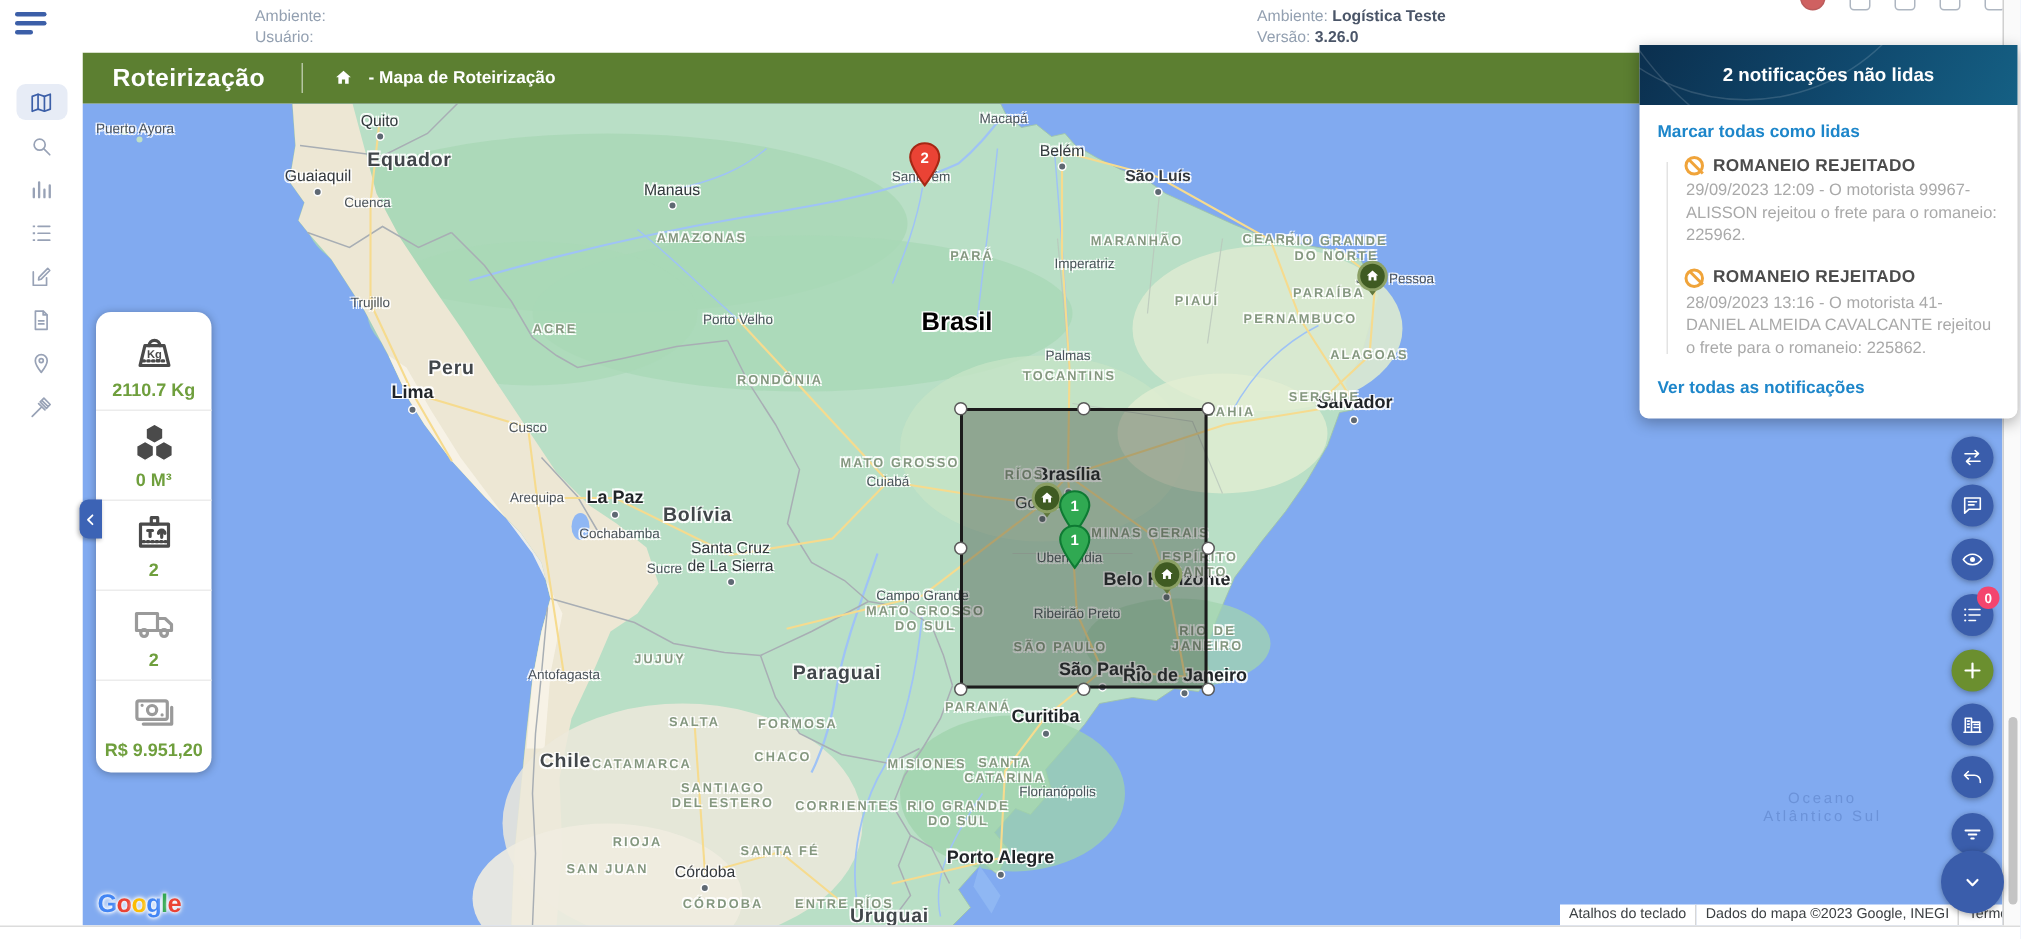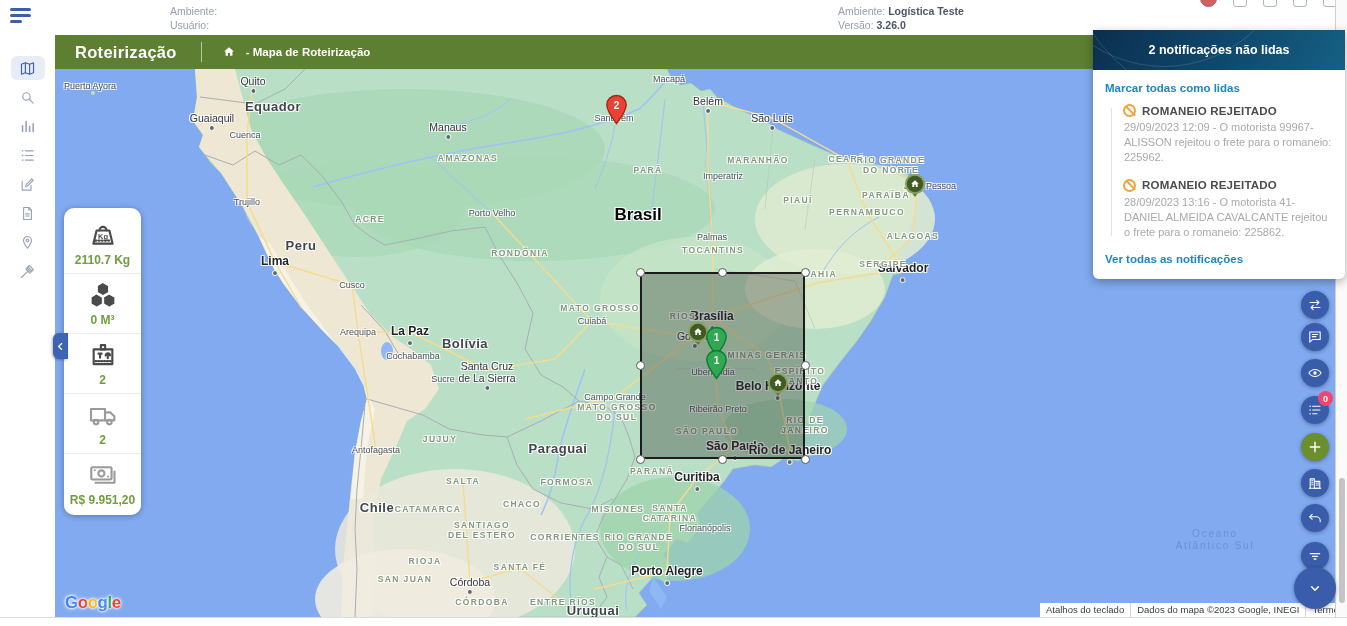--- a/index.html
+++ b/index.html
@@ -295,21 +295,21 @@
         <div class="lbl country" style="left: 503px; top: 380px;">Paraguai</div>
         <div class="lbl country" style="left: 322px; top: 439px;">Chile</div>
         <div class="lbl country" style="left: 538px; top: 542px;">Uruguai</div>
         <div class="lbl city" style="left: 198px; top: 12px;">Quito</div>
         <div class="lbl city" style="left: 157px; top: 49px;">Guaiaquil</div>
         <div class="lbl city-sm" style="left: 190px; top: 66px;">Cuenca</div>
         <div class="lbl city-sm" style="left: 35px; top: 17px;">Puerto Ayora</div>
         <div class="lbl city" style="left: 393px; top: 58px;">Manaus</div>
         <div class="lbl city-sm" style="left: 614px; top: 10px;">Macapá</div>
         <div class="lbl city" style="left: 653px; top: 32px;">Belém</div>
-        <div class="lbl city" style="left: 717px; top: 49px;">São Luís</div>
+        <div class="lbl city" style="left: 717px; top: 49px; font-weight: bold;">São Luís</div>
         <div class="lbl city-sm" style="left: 559px; top: 49px;">Santarém</div>
         <div class="lbl city-sm" style="left: 668px; top: 107px;">Imperatriz</div>
         <div class="lbl city-sm" style="left: 192px; top: 133px;">Trujillo</div>
         <div class="lbl city-sm" style="left: 437px; top: 144px;">Porto Velho</div>
         <div class="lbl city-lg" style="left: 220px; top: 193px;">Lima</div>
         <div class="lbl city-sm" style="left: 297px; top: 216px;">Cusco</div>
         <div class="lbl city-sm" style="left: 303px; top: 263px;">Arequipa</div>
         <div class="lbl city-lg" style="left: 355px; top: 263px;">La Paz</div>
         <div class="lbl city-sm" style="left: 358px; top: 287px;">Cochabamba</div>
         <div class="lbl city" style="left: 432px; top: 303px;">Santa Cruz
@@ -357,21 +357,21 @@
         <div class="lbl state" style="left: 652px; top: 363px;">SÃO PAULO</div>
         <div class="lbl state" style="left: 562px; top: 344px;">MATO GROSSO
 DO SUL</div>
         <div class="lbl state" style="left: 597px; top: 403px;">PARANÁ</div>
         <div class="lbl state" style="left: 615px; top: 445px;">SANTA
 CATARINA</div>
         <div class="lbl state" style="left: 584px; top: 474px;">RIO GRANDE
 DO SUL</div>
         <div class="lbl state" style="left: 385px; top: 371px;">JUJUY</div>
         <div class="lbl state" style="left: 408px; top: 413px;">SALTA</div>
-        <div class="lbl state" style="left: 512px; top: 414px; text-align: right;">FORMOSA</div>
+        <div class="lbl state" style="left: 477px; top: 414px; text-align: right;">FORMOSA</div>
         <div class="lbl state" style="left: 467px; top: 436px;">CHACO</div>
         <div class="lbl state" style="left: 563px; top: 441px;">MISIONES</div>
         <div class="lbl state" style="left: 373px; top: 441px;">CATAMARCA</div>
         <div class="lbl state" style="left: 427px; top: 462px;">SANTIAGO
 DEL ESTERO</div>
         <div class="lbl state" style="left: 510px; top: 469px;">CORRIENTES</div>
         <div class="lbl state" style="left: 370px; top: 493px;">RIOJA</div>
         <div class="lbl state" style="left: 350px; top: 511px;">SAN JUAN</div>
         <div class="lbl state" style="left: 465px; top: 499px;">SANTA FÉ</div>
         <div class="lbl state" style="left: 427px; top: 534px;">CÓRDOBA</div>

